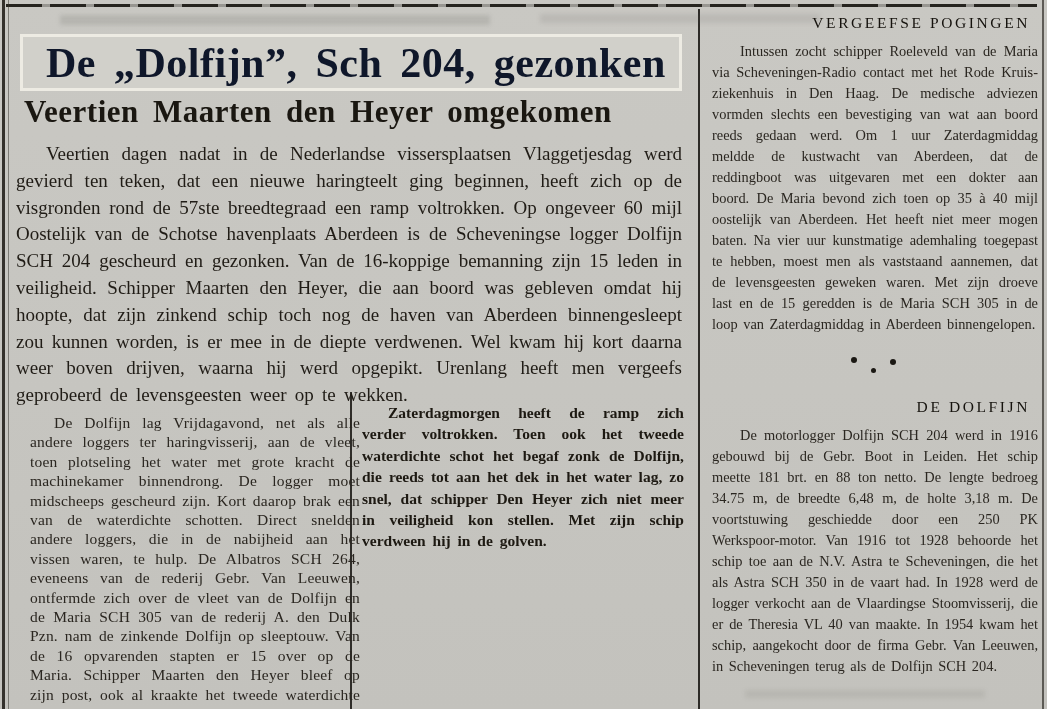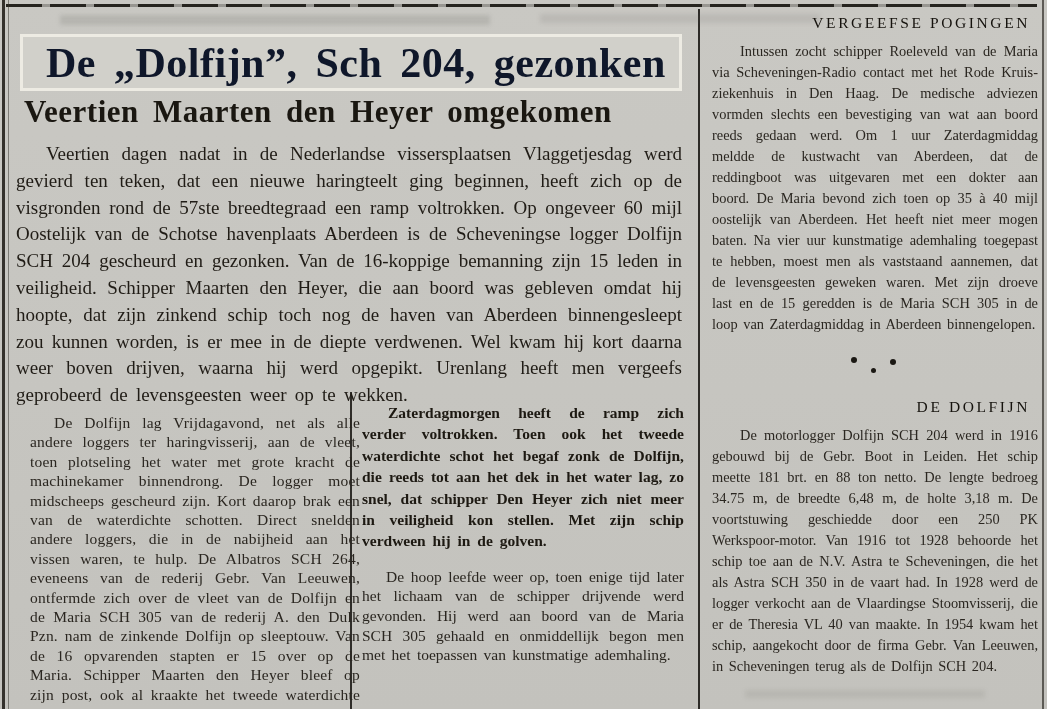--- a/index.html
+++ b/index.html
@@ -107,21 +107,20 @@
   </div>
 
   <h2 class="subheadline">Veertien Maarten den Heyer omgekomen</h2>
 
   <p class="lead">Veertien dagen nadat in de Nederlandse vissersplaatsen Vlaggetjesdag werd gevierd ten teken, dat een nieuwe haringteelt ging beginnen, heeft zich op de visgronden rond de 57ste breedtegraad een ramp voltrokken. Op ongeveer 60 mijl Oostelijk van de Schotse havenplaats Aberdeen is de Scheveningse logger Dolfijn SCH 204 gescheurd en gezonken. Van de 16-koppige bemanning zijn 15 leden in veiligheid. Schipper Maarten den Heyer, die aan boord was gebleven omdat hij hoopte, dat zijn zinkend schip toch nog de haven van Aberdeen binnengesleept zou kunnen worden, is er mee in de diepte verdwenen. Wel kwam hij kort daarna weer boven drijven, waarna hij werd opgepikt. Urenlang heeft men vergeefs geprobeerd de levensgeesten weer op te wekken.</p>
 
   <p class="col-left">De Dolfijn lag Vrijdagavond, net als alle andere loggers ter haringvisserij, aan de vleet, toen plotseling het water met grote kracht de machinekamer binnendrong. De logger moet midscheeps gescheurd zijn. Kort daarop brak een van de waterdichte schotten. Direct snelden andere loggers, die in de nabijheid aan het vissen waren, te hulp. De Albatros SCH 264, eveneens van de rederij Gebr. Van Leeuwen, ontfermde zich over de vleet van de Dolfijn en de Maria SCH 305 van de rederij A. den Dulk Pzn. nam de zinkende Dolfijn op sleeptouw. Van de 16 opvarenden stapten er 15 over op de Maria. Schipper Maarten den Heyer bleef op zijn post, ook al kraakte het tweede waterdichte schot vervaarlijk.</p>
 
   <div class="col-mid">
     <p class="p-bold">Zaterdagmorgen heeft de ramp zich verder voltrokken. Toen ook het tweede waterdichte schot het begaf zonk de Dolfijn, die reeds tot aan het dek in het water lag, zo snel, dat schipper Den Heyer zich niet meer in veiligheid kon stellen. Met zijn schip verdween hij in de golven.</p>
-    <p class="p-reg">De hoop leefde weer op, toen enige tijd later het lichaam van de schipper drijvende werd gevonden. Hij werd aan boord van de Maria SCH 305 gehaald en onmiddellijk begon men met het toepassen van kunstmatige ademhaling.</p>
   </div>
 
   <div class="sidebar">
     <h3 class="col-head">VERGEEFSE POGINGEN</h3>
     <p>Intussen zocht schipper Roeleveld van de Maria via Scheveningen-Radio contact met het Rode Kruis-ziekenhuis in Den Haag. De medische adviezen vormden slechts een bevestiging van wat aan boord reeds gedaan werd. Om 1 uur Zaterdagmiddag meldde de kustwacht van Aberdeen, dat de reddingboot was uitgevaren met een dokter aan boord. De Maria bevond zich toen op 35 à 40 mijl oostelijk van Aberdeen. Het heeft niet meer mogen baten. Na vier uur kunstmatige ademhaling toegepast te hebben, moest men als vaststaand aannemen, dat de levensgeesten geweken waren. Met zijn droeve last en de 15 geredden is de Maria SCH 305 in de loop van Zaterdagmiddag in Aberdeen binnengelopen.</p>
 
     <div class="ornament">
       <span class="dot d1"></span>
       <span class="dot d2"></span>
       <span class="dot d3"></span>

